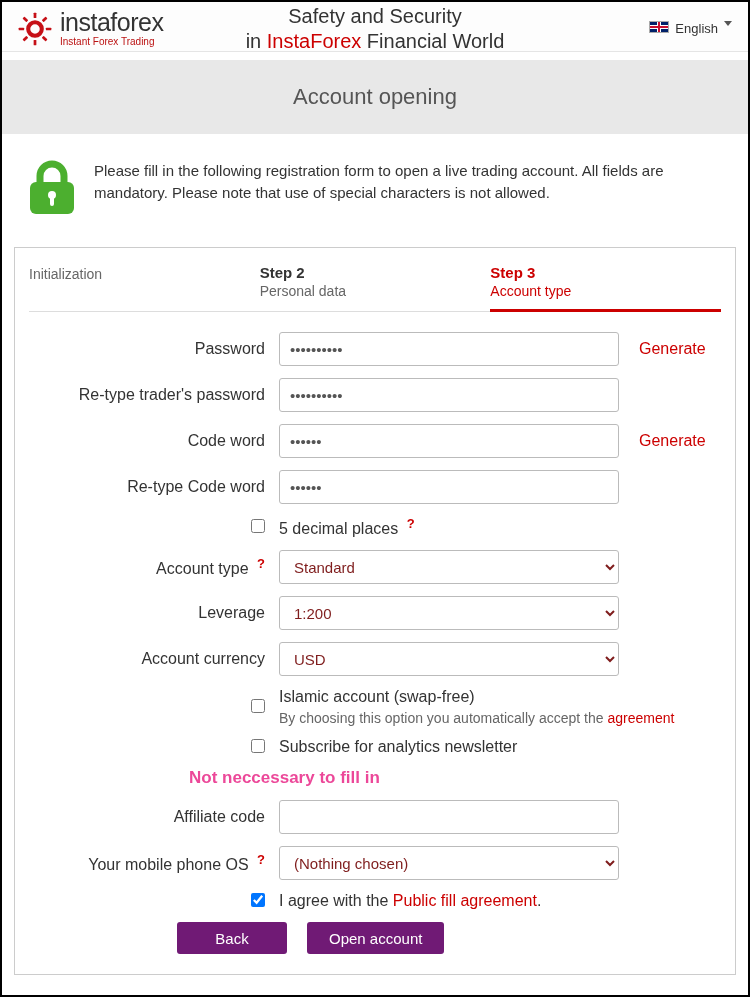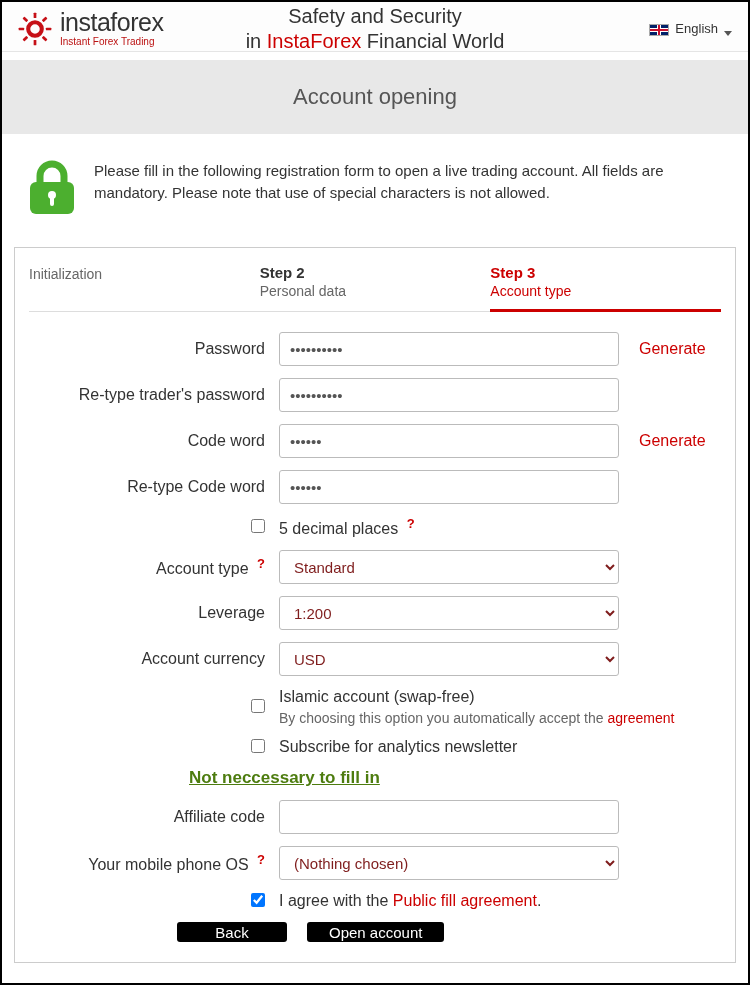--- a/index.html
+++ b/index.html
@@ -38,21 +38,21 @@
 
   .headline {
     position: absolute; left: 50%; transform: translateX(-50%);
     text-align: center; font-size: 20px; color: #333; line-height: 1.25;
     white-space: nowrap;
   }
   .headline .em { color: #c00; }
 
   .lang {
     margin-left: auto;
-    display: flex; align-items: flex-end; gap: 6px;
+    display: flex; align-items: flex-start; gap: 6px;
     font-size: 13px; color: #333;
     cursor: pointer;
   }
   .flag {
     width: 20px; height: 12px;
     background:
       linear-gradient(#c8102e,#c8102e) center/100% 2px no-repeat,
       linear-gradient(#c8102e,#c8102e) center/2px 100% no-repeat,
       linear-gradient(#fff,#fff) center/100% 4px no-repeat,
       linear-gradient(#fff,#fff) center/4px 100% no-repeat,
@@ -159,36 +159,35 @@
   .help-inline {
     color: #c00; font-weight: 700; font-size: 13px;
     margin-left: 4px; cursor: pointer; vertical-align: super;
   }
   .subnote {
     font-size: 14px; color: #666; margin-top: 4px;
   }
   .subnote .link, .cb-text .link { color: #c00; text-decoration: none; cursor: pointer; }
 
   .section-head {
-    font-size: 17px; font-weight: 700; color: #4d7c0f;
+    font-size: 17px; font-weight: 700; color: #ec4899;
     margin: 0 0 12px 160px;
-    text-decoration: underline;
   }
 
   .actions {
     display: flex; gap: 20px;
     margin-left: 148px;
     margin-top: 8px;
   }
   .btn {
-    background: #000000;
+    background: #701a75;
     color: #fff;
     border: none;
     border-radius: 3px;
-    height: 20px;
+    height: 32px;
     padding: 0 22px;
     font-size: 15px;
     cursor: pointer;
     min-width: 110px;
   }
 </style>
 </head>
 <body>
 
 <div class="topbar">

